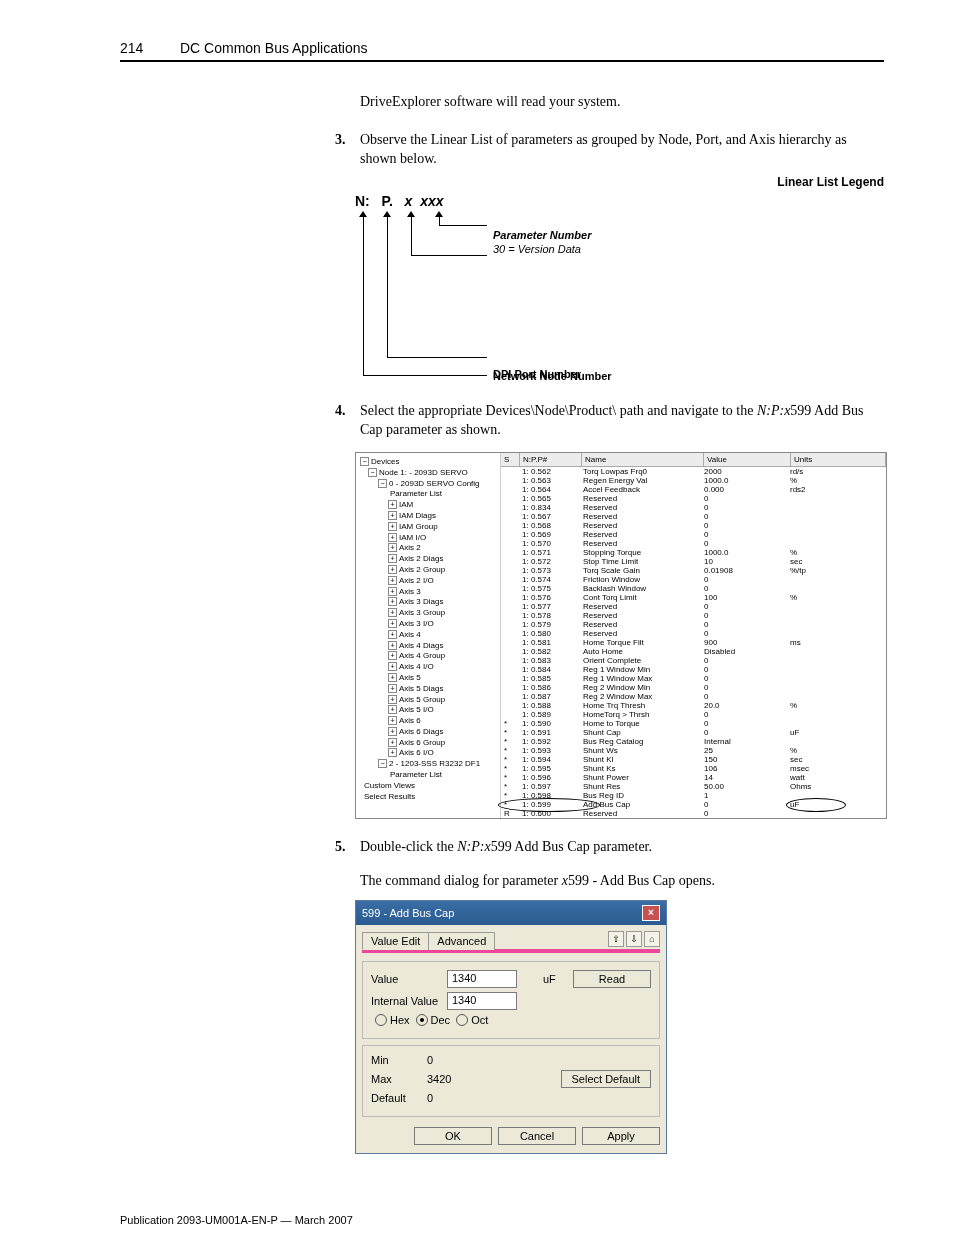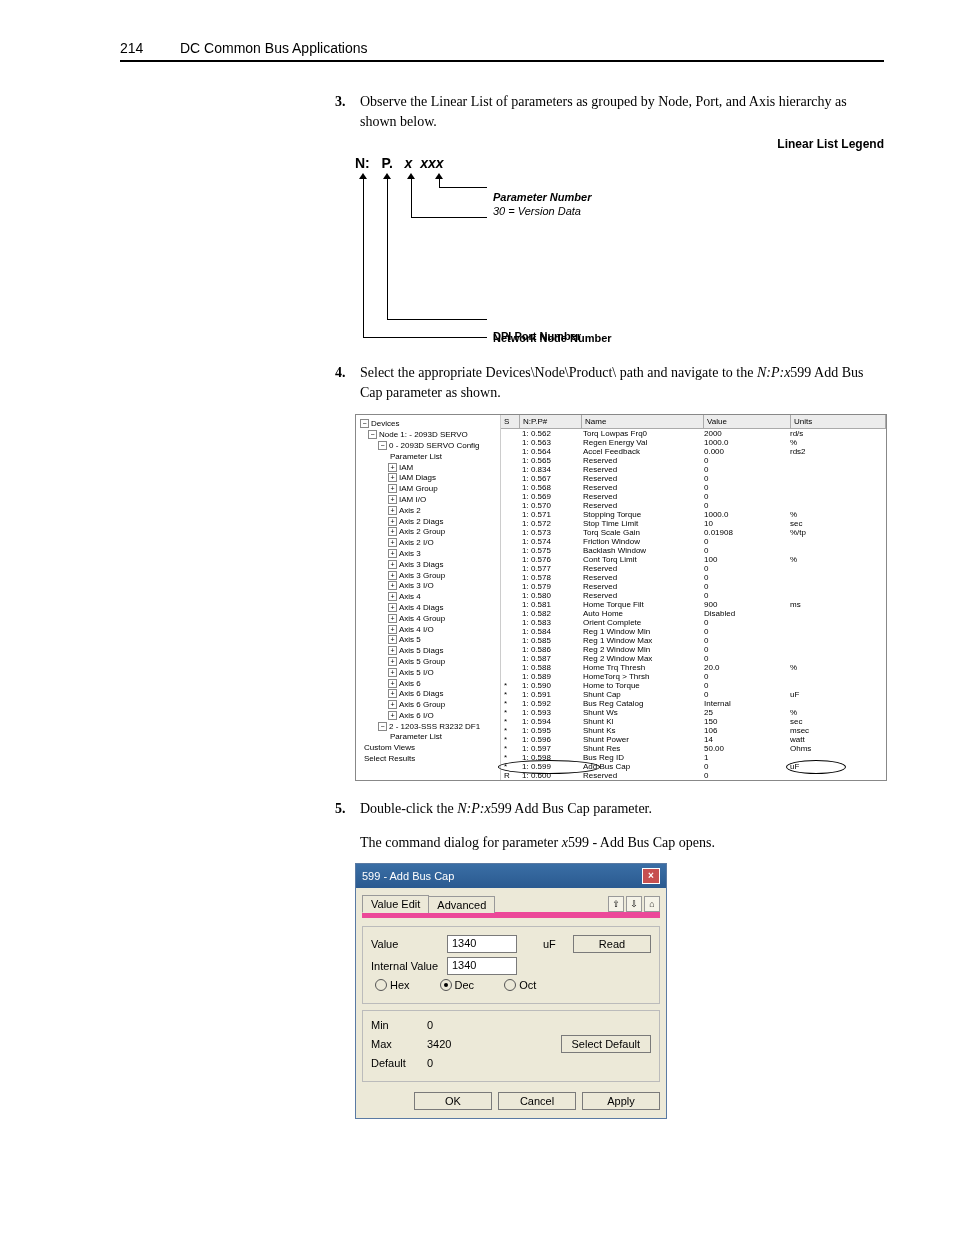--- a/index.html
+++ b/index.html
@@ -172,21 +172,21 @@
     text-align:center;
     line-height:14px;
     border:1px solid #fff;
     font-family: Arial;
     font-weight:bold;
     font-size:10px;
   }
   .dialog-body {
     padding: 6px;
   }
-  .tabs { display:flex; border-bottom:6px solid #ec4899; margin-bottom:8px;align-items:flex-end;}
+  .tabs { display:flex; border-bottom:4px solid #ec4899; margin-bottom:8px;}
   .tab { padding:2px 8px; border:1px solid #999; border-bottom:none; background:#ece9d8; margin-right:-1px; position:relative; top:1px;}
   .tab.active { background:#ece9d8; border-bottom:1px solid #ece9d8; }
   .icon-strip { margin-left:auto; display:flex; gap:2px; }
   .mini-icon { width:14px; height:14px; border:1px solid #999; background:#f5f3e8; display:flex; align-items:center; justify-content:center; font-size:9px;}
   .field-grid {
     border:1px solid #bbb;
     padding:8px;
     margin-bottom:6px;
   }
   .fg-row { display:flex; align-items:center; margin-bottom:4px; gap:6px;}
@@ -206,20 +206,21 @@
 </head>
 <body>
 
 <div class="page">
 
   <div class="header">
     <div class="page-number">214</div>
     <div class="chapter-title">DC Common Bus Applications</div>
   </div>
 
+  <div class="body-text">DriveExplorer software will read your system.</div>
 
   <div class="step">
     <div class="step-num">3.</div>
     <div class="step-text">Observe the Linear List of parameters as grouped by Node, Port, and Axis hierarchy as shown below.</div>
   </div>
 
   <div class="linear-legend-title">Linear List Legend</div>
 
   <div class="legend-diagram">
     <div class="legend-codes">
@@ -618,21 +619,21 @@
           <div class="fg-row">
             <div class="fg-label">Value</div>
             <div class="fg-input">1340</div>
             <div style="margin-left:20px;">uF</div>
             <div style="margin-left:auto;" class="btn">Read</div>
           </div>
           <div class="fg-row">
             <div class="fg-label">Internal Value</div>
             <div class="fg-input">1340</div>
           </div>
-          <div class="fg-row" style="gap:30px; padding-left:4px;">
+          <div class="fg-row" style="gap:6px; padding-left:4px;">
             <div class="radio">
                 <span class="radio-dot"></span>
                 <span>Hex</span>
               </div>
             <div class="radio">
                 <span class="radio-dot sel"></span>
                 <span>Dec</span>
               </div>
             <div class="radio">
                 <span class="radio-dot"></span>
@@ -657,14 +658,15 @@
         </div>
         <div class="btn-row">
           <div class="btn">OK</div>
           <div class="btn">Cancel</div>
           <div class="btn">Apply</div>
         </div>
       </div>
     </div>
   </div>
 
+  <div class="footer">Publication 2093-UM001A-EN-P — March 2007</div>
 
 </div>
 
 </body></html>

